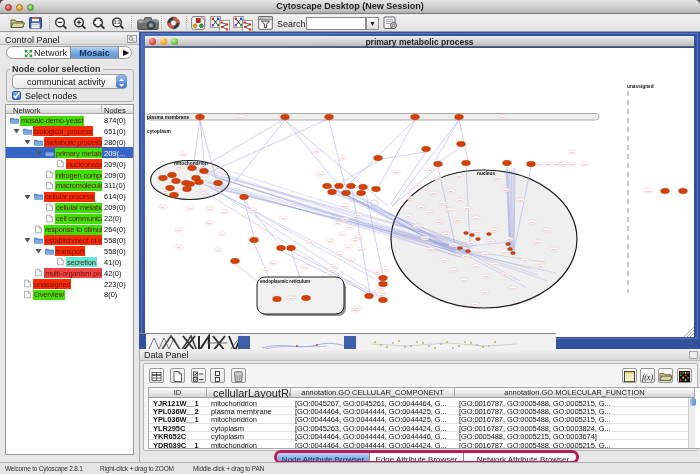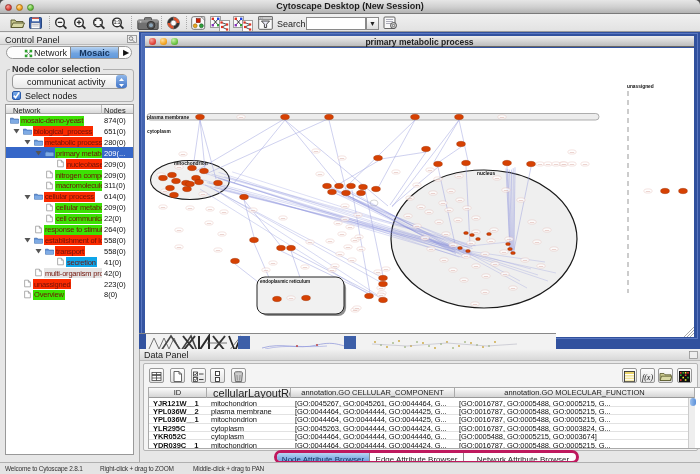--- a/index.html
+++ b/index.html
@@ -288,29 +288,29 @@
           <path d="M0.5 3.6 L9.5 3.6 L9.5 7.5 L0.5 7.5 Z" fill="#7fabe4"></path>
         </svg>
 <span class="abs" style="left:49px;top:1px;max-width:47px;overflow:hidden;white-space:nowrap;display:inline-block;background:#fb2b00;color:#701208;font-size:7.5px;letter-spacing:-0.2px;line-height:9px;padding:0.5px 1px;">transport</span>
 <span class="abs" style="left:98px;top:1.5px;font-size:7.5px;line-height:9px;color:#111;">558(0)</span>
 </div>
 <div class="abs" style="left:0;top:151.2px;width:129px;height:10.9px;">
 <svg class="abs" style="left:51px;top:1px" width="7" height="9" viewBox="0 0 8 9">
           <path d="M0.7 0.7 L5 0.7 L7.3 3 L7.3 8.3 L0.7 8.3 Z" fill="#fff" stroke="#999" stroke-width="0.9"></path>
           <path d="M5 0.7 L5 3 L7.3 3" fill="none" stroke="#999" stroke-width="0.9"></path>
         </svg>
-<span class="abs" style="left:60px;top:1px;max-width:36px;overflow:hidden;white-space:nowrap;display:inline-block;background:#0ea5e9;color:#701208;font-size:7.5px;letter-spacing:-0.2px;line-height:9px;padding:0.5px 1px;">secretion</span>
+<span class="abs" style="left:60px;top:1px;max-width:36px;overflow:hidden;white-space:nowrap;display:inline-block;background:#5eead4;color:#701208;font-size:7.5px;letter-spacing:-0.2px;line-height:9px;padding:0.5px 1px;">secretion</span>
 <span class="abs" style="left:98px;top:1.5px;font-size:7.5px;line-height:9px;color:#111;">41(0)</span>
 </div>
 <div class="abs" style="left:0;top:162.1px;width:129px;height:10.9px;">
 <svg class="abs" style="left:29px;top:1px" width="7" height="9" viewBox="0 0 8 9">
           <path d="M0.7 0.7 L5 0.7 L7.3 3 L7.3 8.3 L0.7 8.3 Z" fill="#fff" stroke="#999" stroke-width="0.9"></path>
           <path d="M5 0.7 L5 3 L7.3 3" fill="none" stroke="#999" stroke-width="0.9"></path>
         </svg>
-<span class="abs" style="left:38px;top:1px;max-width:58px;overflow:hidden;white-space:nowrap;display:inline-block;background:#e5e5e5;color:#701208;font-size:7.5px;letter-spacing:-0.2px;line-height:9px;padding:0.5px 1px;">multi-organism pro</span>
+<span class="abs" style="left:38px;top:1px;max-width:58px;overflow:hidden;white-space:nowrap;display:inline-block;background:#ef4444;color:#701208;font-size:7.5px;letter-spacing:-0.2px;line-height:9px;padding:0.5px 1px;">multi-organism pro</span>
 <span class="abs" style="left:98px;top:1.5px;font-size:7.5px;line-height:9px;color:#111;">42(0)</span>
 </div>
 <div class="abs" style="left:0;top:173.0px;width:129px;height:10.9px;">
 <svg class="abs" style="left:18px;top:1px" width="7" height="9" viewBox="0 0 8 9">
           <path d="M0.7 0.7 L5 0.7 L7.3 3 L7.3 8.3 L0.7 8.3 Z" fill="#fff" stroke="#999" stroke-width="0.9"></path>
           <path d="M5 0.7 L5 3 L7.3 3" fill="none" stroke="#999" stroke-width="0.9"></path>
         </svg>
 <span class="abs" style="left:27px;top:1px;max-width:69px;overflow:hidden;white-space:nowrap;display:inline-block;background:#fb2b00;color:#701208;font-size:7.5px;letter-spacing:-0.2px;line-height:9px;padding:0.5px 1px;">unassigned</span>
 <span class="abs" style="left:98px;top:1.5px;font-size:7.5px;line-height:9px;color:#111;">223(0)</span>
 </div>

